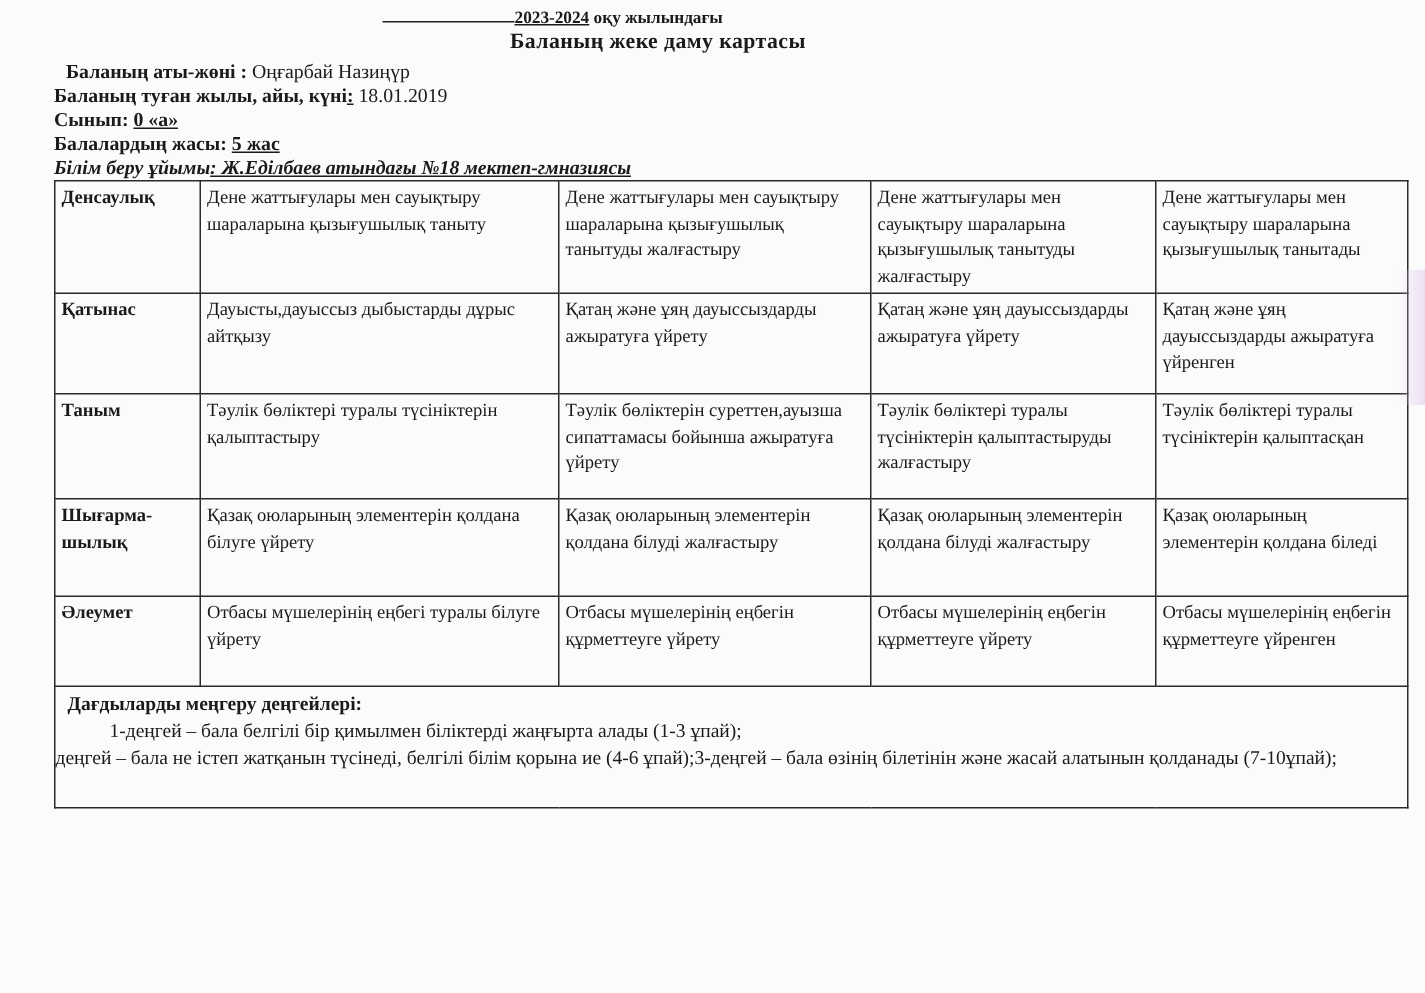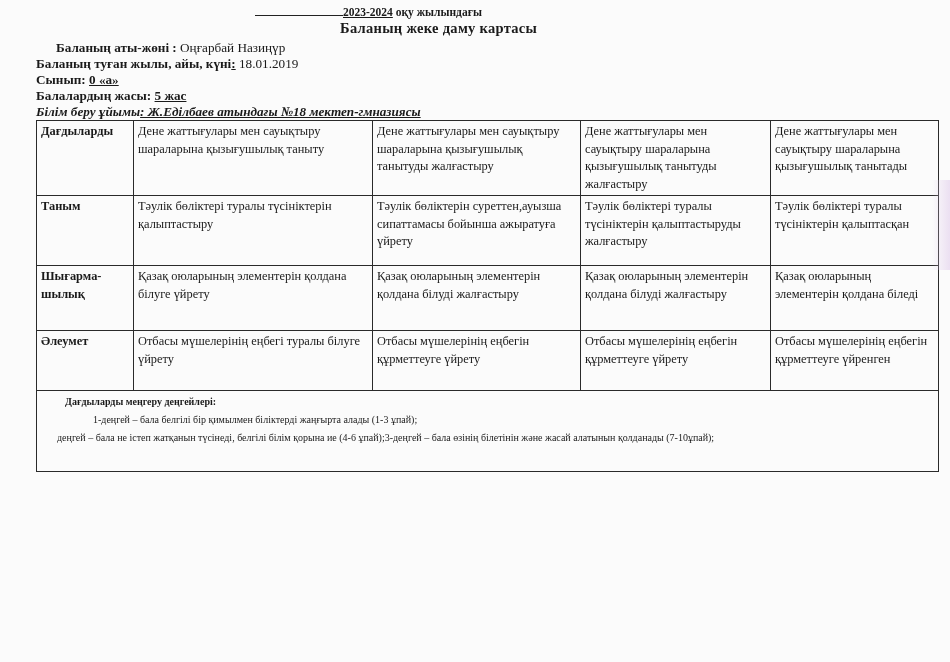--- a/index.html
+++ b/index.html
@@ -22,21 +22,21 @@
   .year-line .yr { text-decoration: underline; font-weight: bold; }
   .doc-title {
     position: absolute; left: 340px; top: 20px;
     font-size: 14.5px; font-weight: bold; letter-spacing: 0.3px;
     white-space: nowrap;
   }
   .info { position: absolute; left: 36px; font-size: 13.2px; white-space: nowrap; line-height: 16px; }
   .info b { font-weight: bold; }
   .info .u { text-decoration: underline; font-weight: bold; }
   .info .plain { font-weight: normal; }
-  #i1 { top: 40px; left: 56px; }
+  #i1 { top: 40px; left: 44px; }
   #i2 { top: 56px; }
   #i3 { top: 72px; }
   #i4 { top: 88px; }
   #i5 { top: 104px; font-style: italic; }
 
   table.plan {
     position: absolute; left: 36px; top: 120px;
     width: 902px; border-collapse: collapse;
     font-size: 12.4px; line-height: 17.5px;
     table-layout: fixed;
@@ -49,21 +49,21 @@
   }
   table.plan th { font-weight: bold; }
   table.plan th.c { text-align: center; }
   table.plan td.area { font-weight: bold; }
   tr.hdr { height: 60px; }
   tr.r1 { height: 75px; }
   tr.r2 { height: 67px; }
   tr.r3 { height: 70px; }
   tr.r4 { height: 65px; }
   tr.r5 { height: 60px; padding-left: 33px; }
-  tr.notes td { height: 76px; padding: 2px 20px; font-size: 10px; line-height: 18px; }
+  tr.notes td { height: 76px; padding: 2px 0; font-size: 13px; line-height: 18px; }
   .notes-title { font-weight: bold; padding-left: 8px; }
   .notes-l1 { padding-left: 4px; margin-left: 32px; }
   .smudge {
     position: absolute; right: 0; top: 180px; width: 18px; height: 90px;
     background: linear-gradient(90deg, rgba(240,225,245,0) 0%, rgba(225,205,235,0.6) 100%);
   }
 </style>
 </head>
 <body>
 
@@ -91,25 +91,32 @@
 <table class="plan">
   <colgroup>
     <col style="width:97px">
     <col style="width:239px">
     <col style="width:208px">
     <col style="width:190px">
     <col style="width:168px">
   </colgroup>
   <tbody>
   <tr class="r1">
-    <td class="area">Дағдыларды</td>
+    <td class="area">Денсаулық</td>
     <td>Дене жаттығулары мен сауықтыру шараларына қызығушылық таныту</td>
     <td>Дене жаттығулары мен сауықтыру шараларына қызығушылық танытуды жалғастыру</td>
     <td>Дене жаттығулары мен сауықтыру шараларына қызығушылық танытуды жалғастыру</td>
     <td>Дене жаттығулары мен сауықтыру шараларына қызығушылық танытады</td>
+  </tr>
+  <tr class="r2">
+    <td class="area">Қатынас</td>
+    <td>Дауысты,дауыссыз дыбыстарды дұрыс айтқызу</td>
+    <td>Қатаң және ұяң дауыссыздарды ажыратуға үйрету</td>
+    <td>Қатаң және ұяң дауыссыздарды ажыратуға үйрету</td>
+    <td>Қатаң және ұяң дауыссыздарды ажыратуға үйренген</td>
   </tr>
   <tr class="r3">
     <td class="area">Таным</td>
     <td>Тәулік бөліктері туралы түсініктерін қалыптастыру</td>
     <td>Тәулік бөліктерін суреттен,ауызша сипаттамасы бойынша ажыратуға үйрету</td>
     <td>Тәулік бөліктері туралы түсініктерін қалыптастыруды жалғастыру</td>
     <td>Тәулік бөліктері туралы түсініктерін қалыптасқан</td>
   </tr>
   <tr class="r4">
     <td class="area">Шығарма-шылық</td>

